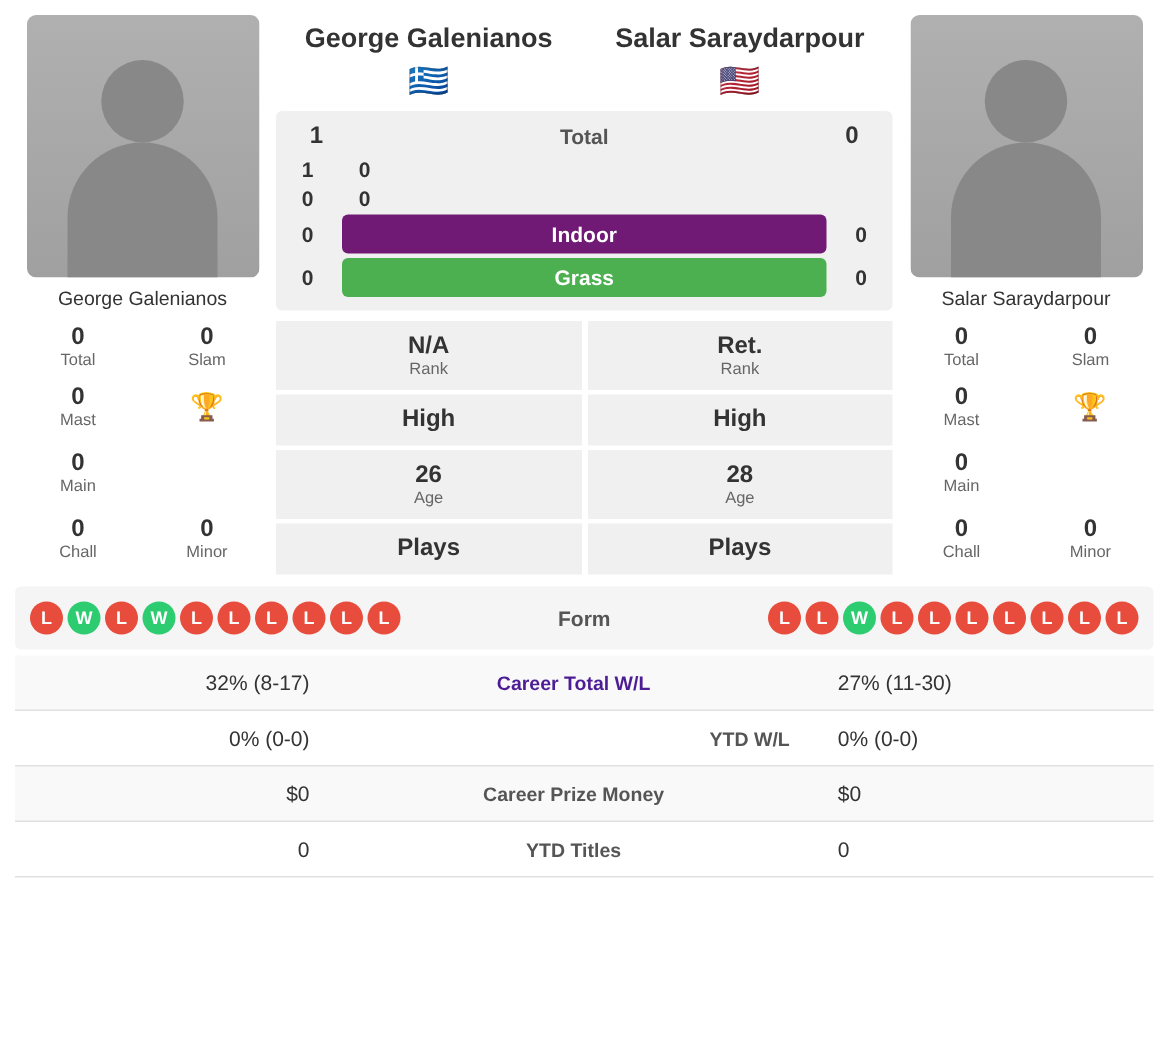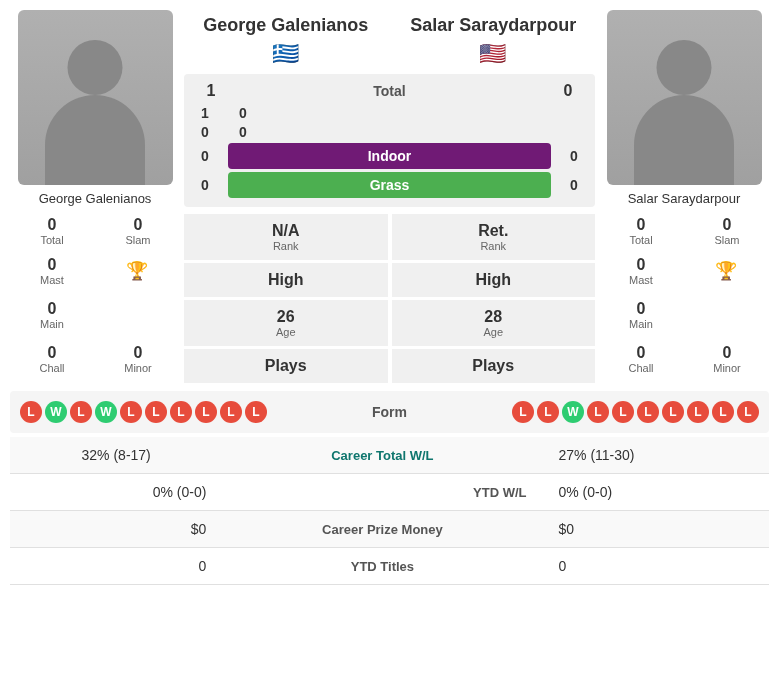--- a/index.html
+++ b/index.html
@@ -469,22 +469,22 @@
           <span class="form-badge badge-l">L</span>
           <span class="form-badge badge-l">L</span>
         </div>
     </div>
   </div>
 
   <div style="margin-top:4px;">
     <table class="stats-table" id="stats-table">
       <tbody id="stats-tbody">
           <tr>
-            <td style="text-align: center;">32% (8-17)</td>
-            <td style="text-align: center; font-weight: bold; color: #0f766e; font-size: 13px;">Career Total W/L</td>
+            <td style="text-align: right;">32% (8-17)</td>
+            <td style="text-align: center; font-weight: bold; color: #4c1d95; font-size: 13px;">Career Total W/L</td>
             <td style="text-align: left;">27% (11-30)</td>
           </tr>
           <tr>
             <td style="text-align: right;">0% (0-0)</td>
             <td style="text-align: right; font-weight: bold; color: rgb(85, 85, 85); font-size: 13px;">YTD W/L</td>
             <td style="text-align: left;">0% (0-0)</td>
           </tr>
           <tr>
             <td style="text-align: right;">$0</td>
             <td style="text-align: center; font-weight: bold; color: rgb(85, 85, 85); font-size: 13px;">Career Prize Money</td>

